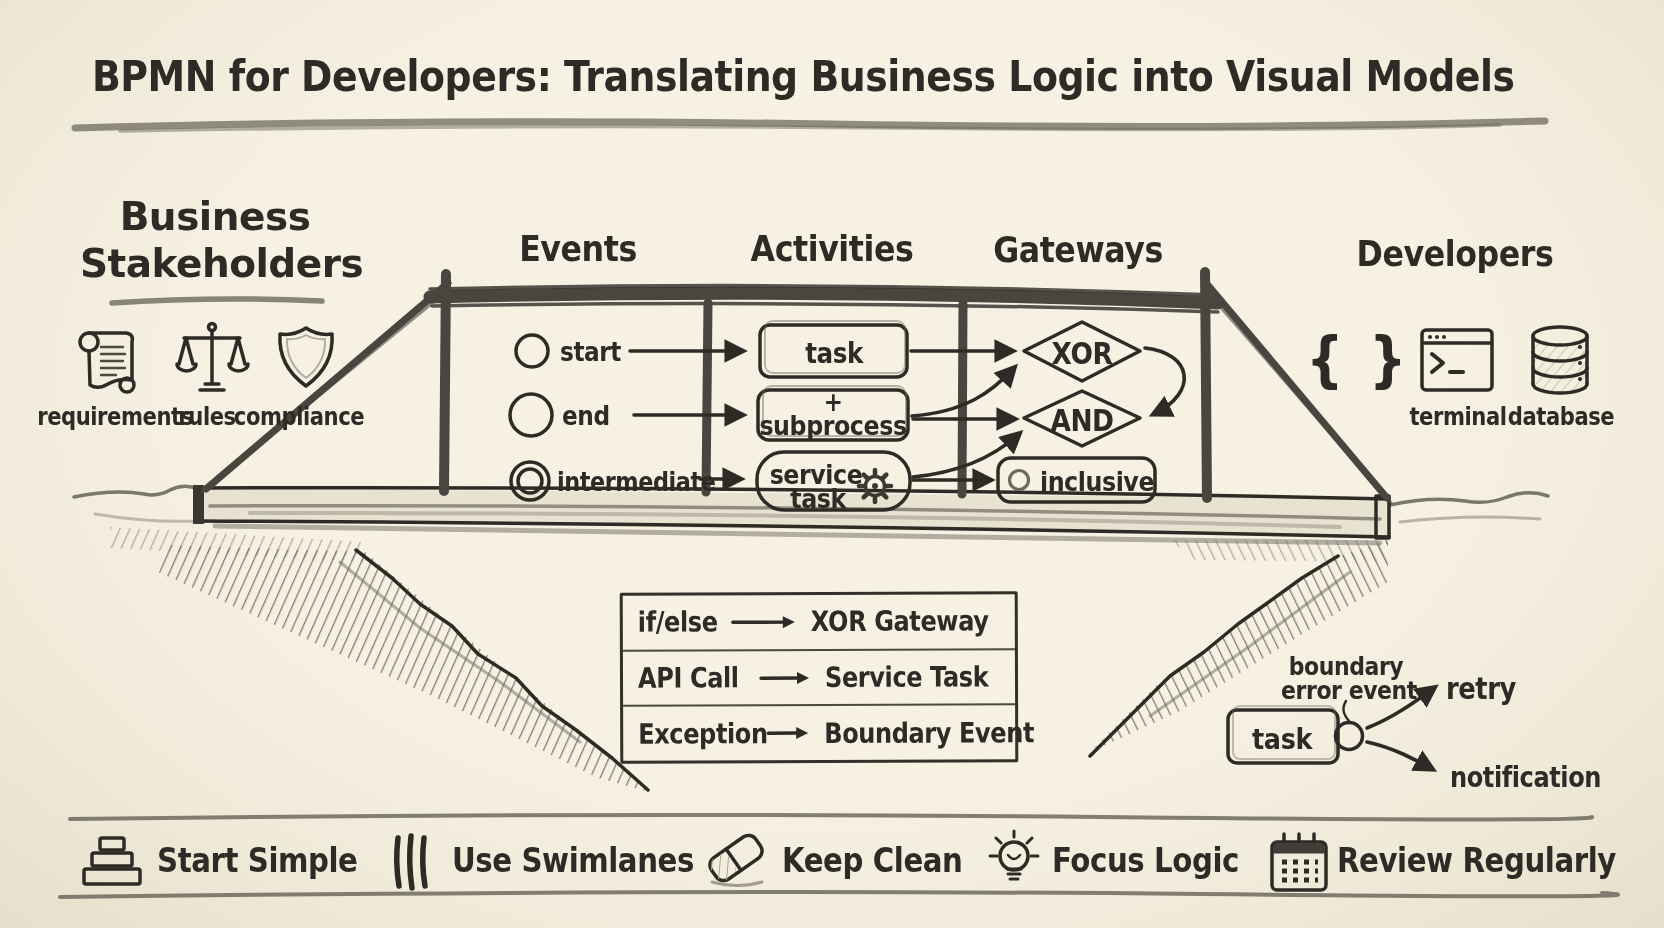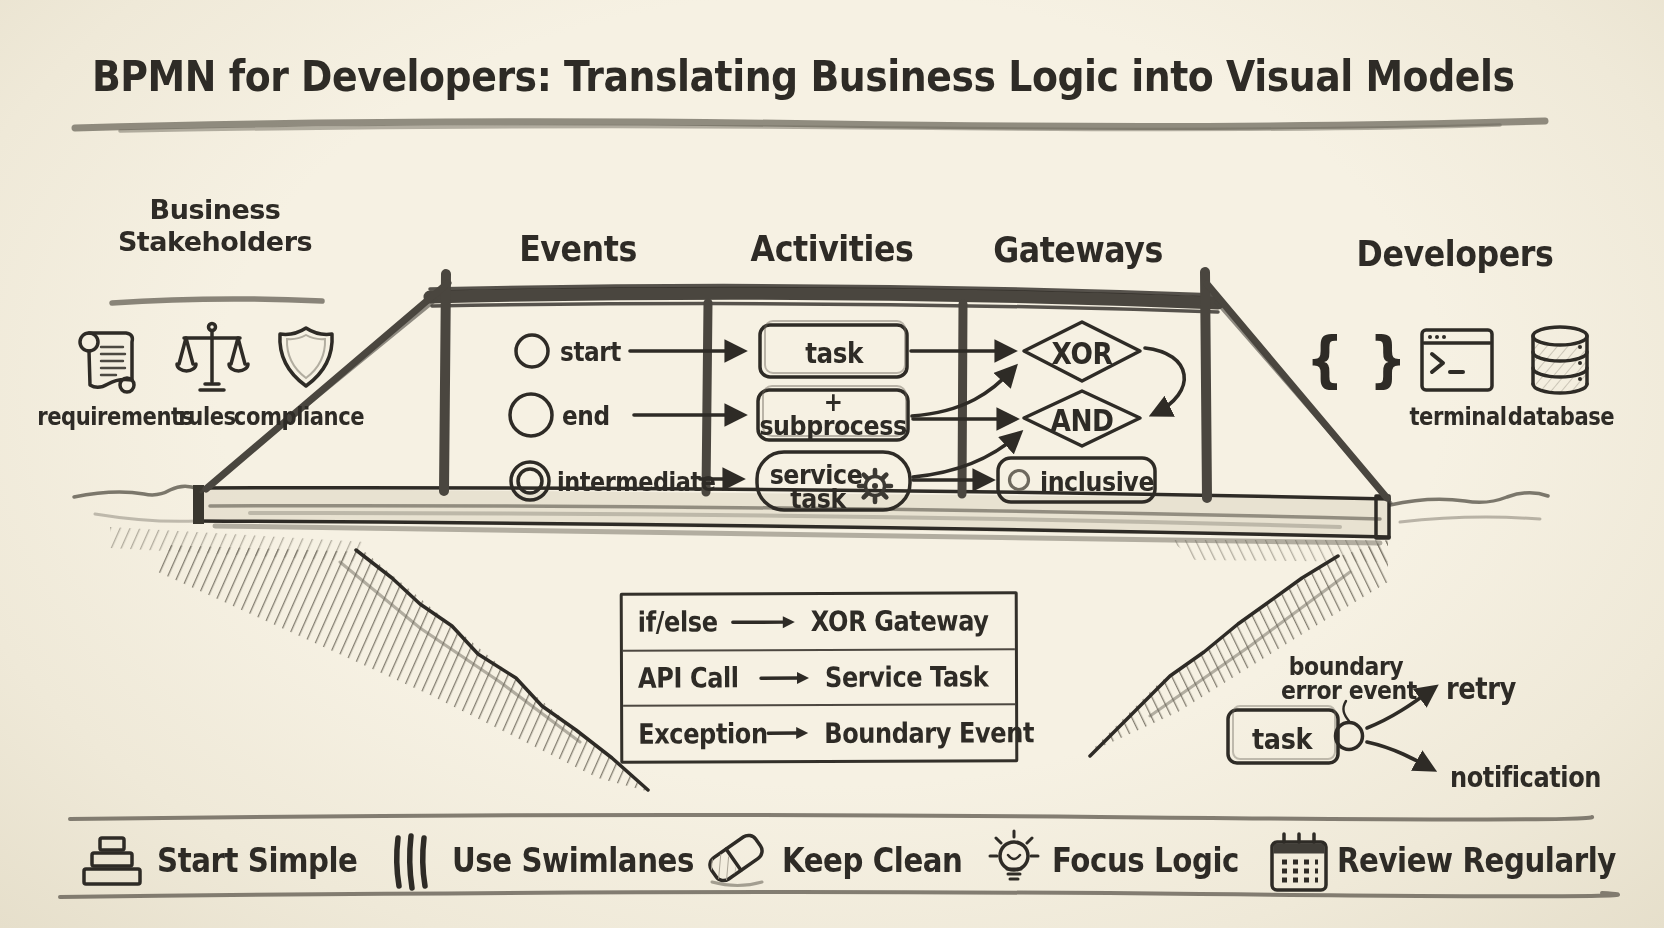--- a/index.html
+++ b/index.html
@@ -7,21 +7,21 @@
     position:relative; width:1664px; height:928px; overflow:hidden;
     background: radial-gradient(ellipse at 50% 42%, #f6f1e3 52%, #efe9d8 78%, #e6dfcb 100%);
     font-family:"DejaVu Sans", sans-serif; color:#2e2b26;
   }
   .abs { position:absolute; white-space:nowrap; }
   .hand { font-weight:bold; letter-spacing:-0.5px; }
   .ctr { transform: translateX(-50%) scaleX(.88); }
   .lft { transform: scaleX(.86); transform-origin:0 50%; }
   .title { font-size:42px; left:92px; top:52px; transform: scaleX(.9); transform-origin:0 50%; }
   .colhead { font-size:36px; }
-  .stakehead { font-size:27px; width:270px; text-align:center; line-height:1.2; white-space:normal; }
+  .stakehead { font-size:39px; width:270px; text-align:center; line-height:1.2; white-space:normal; }
   .iconlabel { font-size:24px; }
   .evlabel { font-size:27px; }
   .boxlabel { font-size:28px; text-align:center; }
   .tiplabel { font-size:34px; }
   .braces { font-size:60px; font-weight:bold; letter-spacing:4px; }
   svg.sketch { position:absolute; left:0; top:0; }
   .s  { fill:none; stroke:#2e2b26; stroke-width:3.5; stroke-linecap:round; stroke-linejoin:round; }
   .s2 { fill:none; stroke:#2e2b26; stroke-width:2.4; stroke-linecap:round; }
   .sg { fill:none; stroke:#6e695e; stroke-linecap:round; }
   .struct { fill:none; stroke:#4a463f; stroke-linecap:round; }

